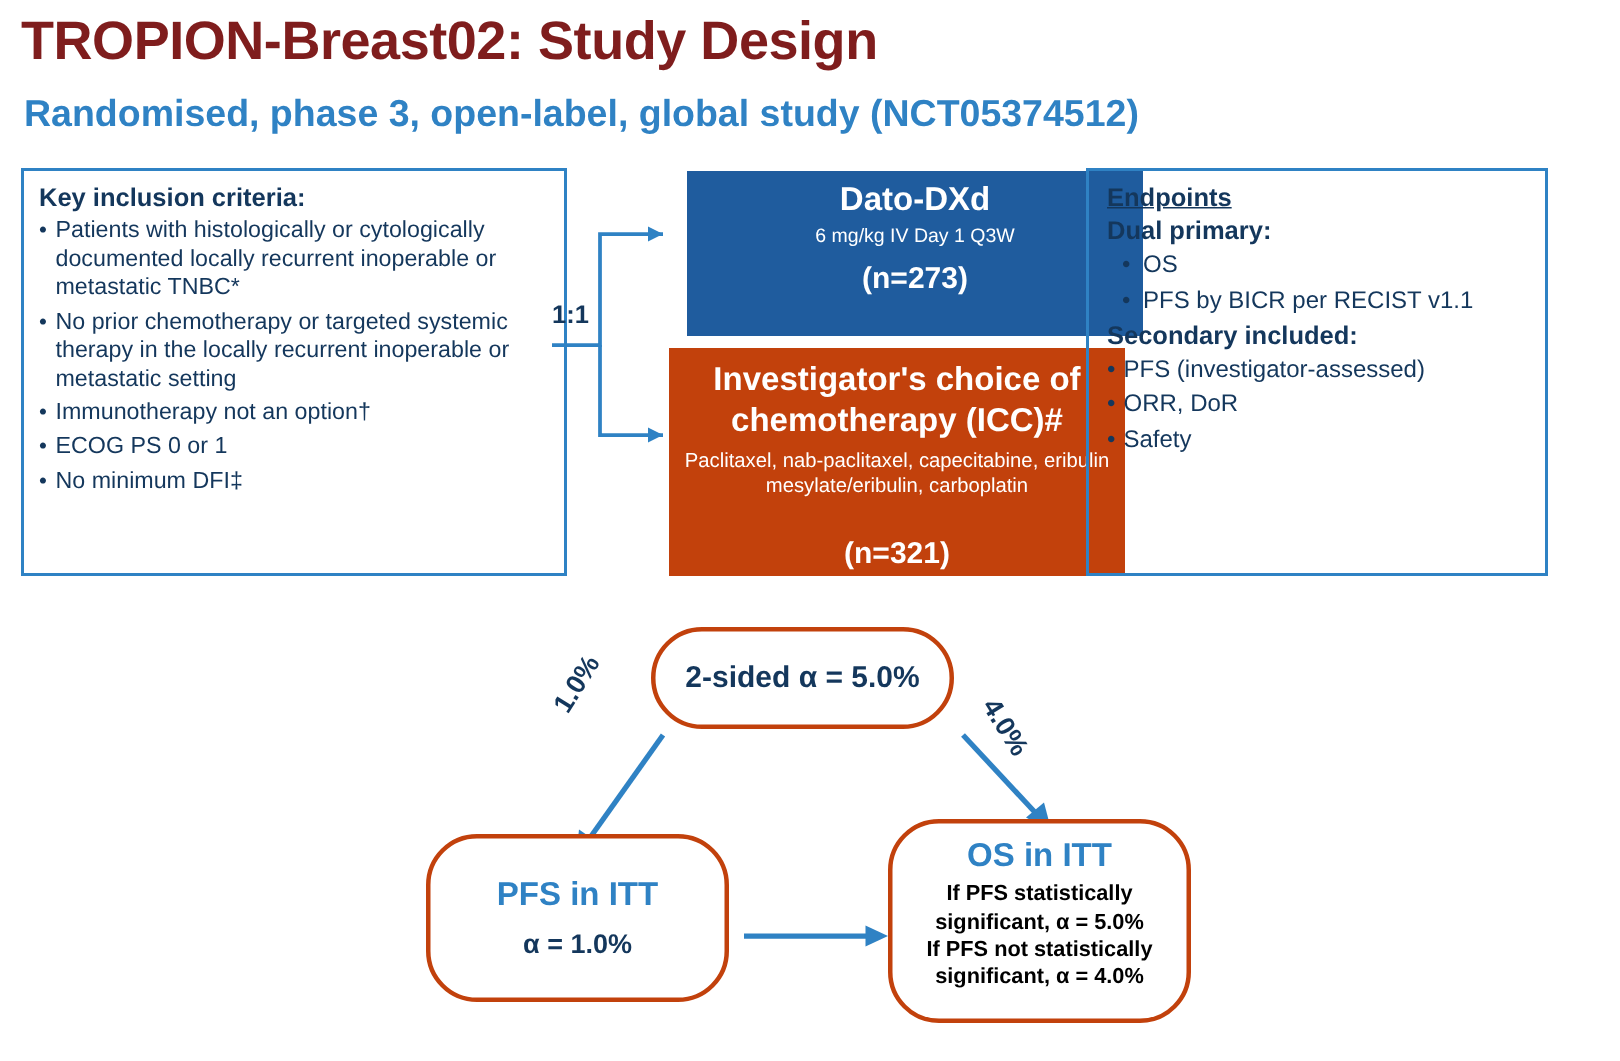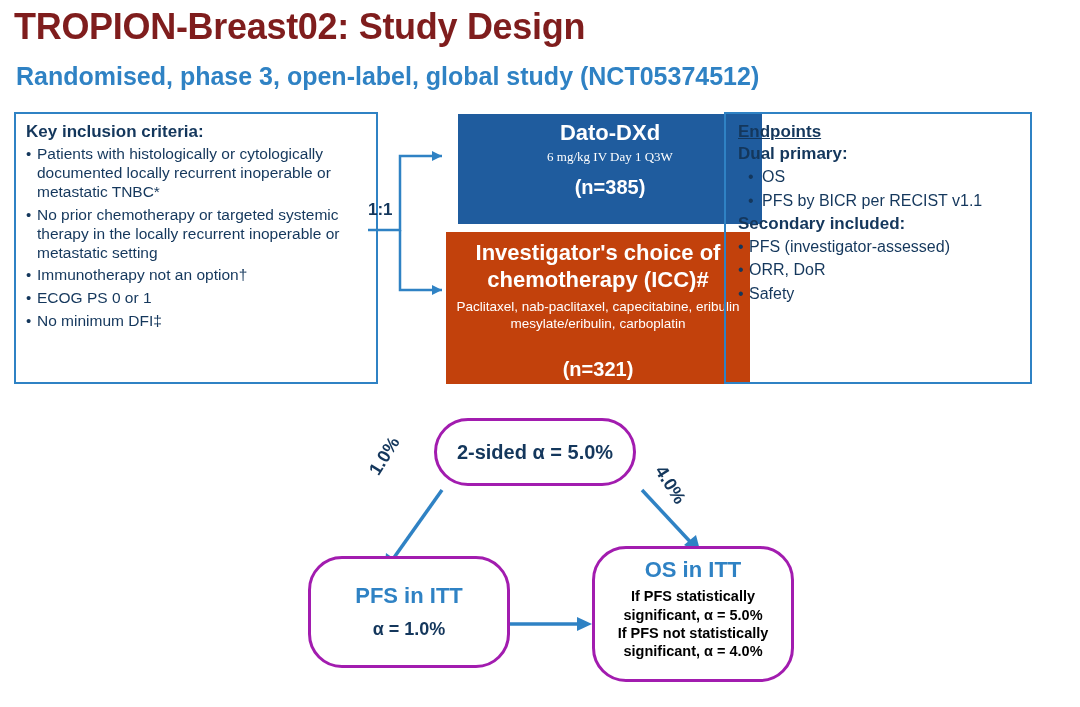--- a/index.html
+++ b/index.html
@@ -83,21 +83,20 @@
     padding-top: 7px;
   }
   #arm-dato .arm-name {
     font-size: 22px;
     font-weight: bold;
     line-height: 1.1;
   }
   #arm-dato .arm-dose {
     font-size: 13px;
     margin-top: 4px;
-    font-family: Liberation Serif, serif;
   }
   #arm-dato .arm-n {
     font-size: 20px;
     font-weight: bold;
     margin-top: 11px;
   }
 
   #arm-icc {
     position: absolute;
     left: 446px;
@@ -184,38 +183,38 @@
   
   #alpha-svg {
     position: absolute;
     left: 260px;
     top: 398px;
     width: 560px;
     height: 300px;
   }
   .node-box {
     position: absolute;
-    border: 3px solid #a21caf;
+    border: 3px solid #c2410c;
     background: #ffffff;
     box-sizing: border-box;
     text-align: center;
     color: #14375c;
   }
   #node-alpha {
     left: 434px;
     top: 418px;
     width: 202px;
     height: 68px;
     border-radius: 34px;
     line-height: 62px;
     font-size: 20px;
     font-weight: bold;
   }
   #node-pfs {
-    left: 308px;
+    left: 284px;
     top: 556px;
     width: 202px;
     height: 112px;
     border-radius: 34px;
     padding-top: 24px;
   }
   #node-pfs .node-title {
     font-size: 22px;
     font-weight: bold;
     color: #2f82c4;
@@ -303,21 +302,21 @@
   <path d="M2,90 L34,90 L34,16 L76,16" fill="none" stroke="#2f82c4" stroke-width="2.5"></path>
   <polygon points="76,16 66,11 66,21" fill="#2f82c4"></polygon>
   <path d="M34,90 L34,150 L76,150" fill="none" stroke="#2f82c4" stroke-width="2.5"></path>
   <polygon points="76,150 66,145 66,155" fill="#2f82c4"></polygon>
 </svg>
 <div id="rand-label">1:1</div>
 
 <div id="arm-dato">
   <div class="arm-name">Dato-DXd</div>
   <div class="arm-dose">6 mg/kg IV Day 1 Q3W</div>
-  <div class="arm-n">(n=385)</div>
+  <div class="arm-n">(n=273)</div>
 </div>
 
 <div id="arm-icc">
   <div class="arm-name">Investigator's choice of chemotherapy (ICC)#</div>
   <div class="arm-dose">Paclitaxel, nab-paclitaxel, capecitabine, eribulin mesylate/eribulin, carboplatin</div>
   <div class="arm-n">(n=321)</div>
 </div>
 
 <div id="endpoints-box">
   <div id="endpoints-title">Endpoints</div>

